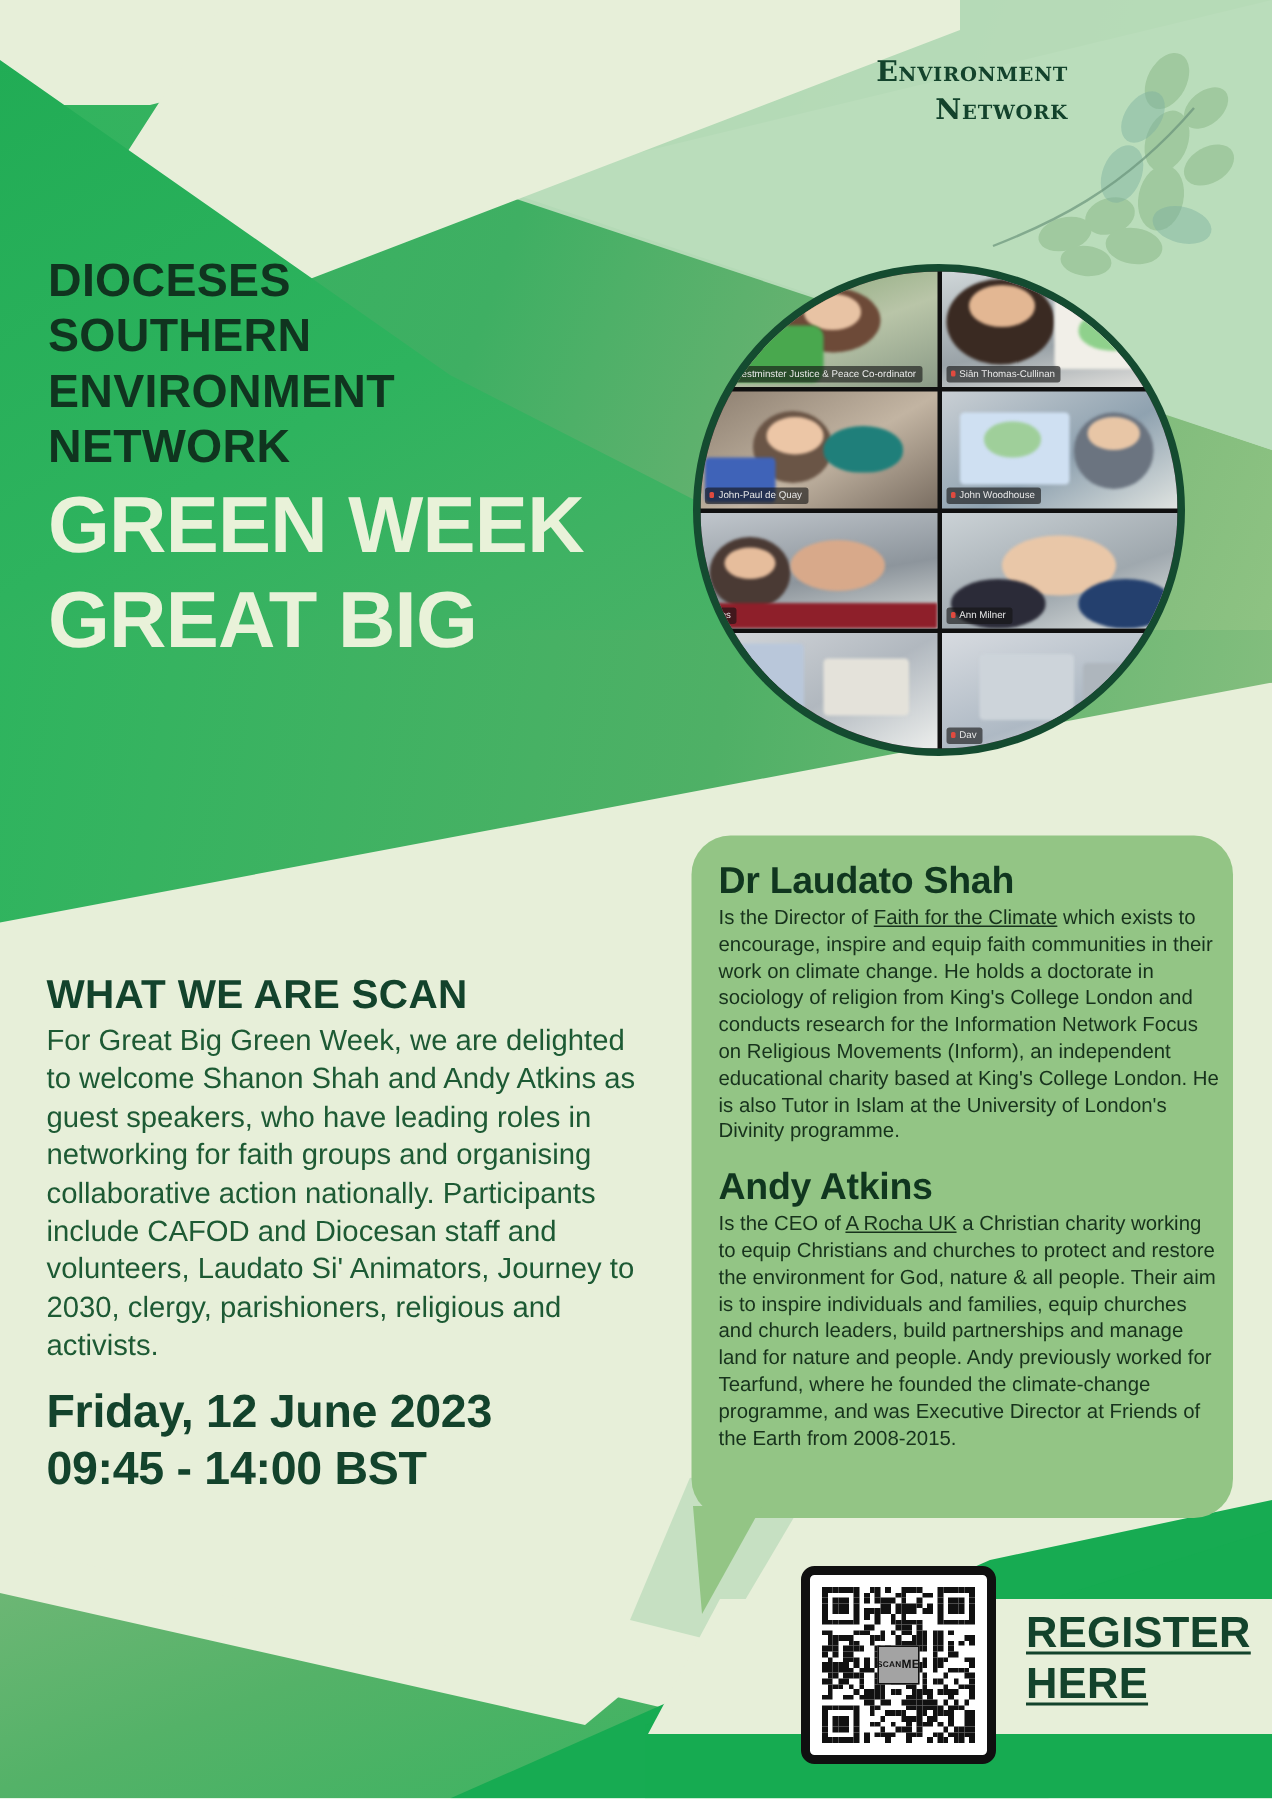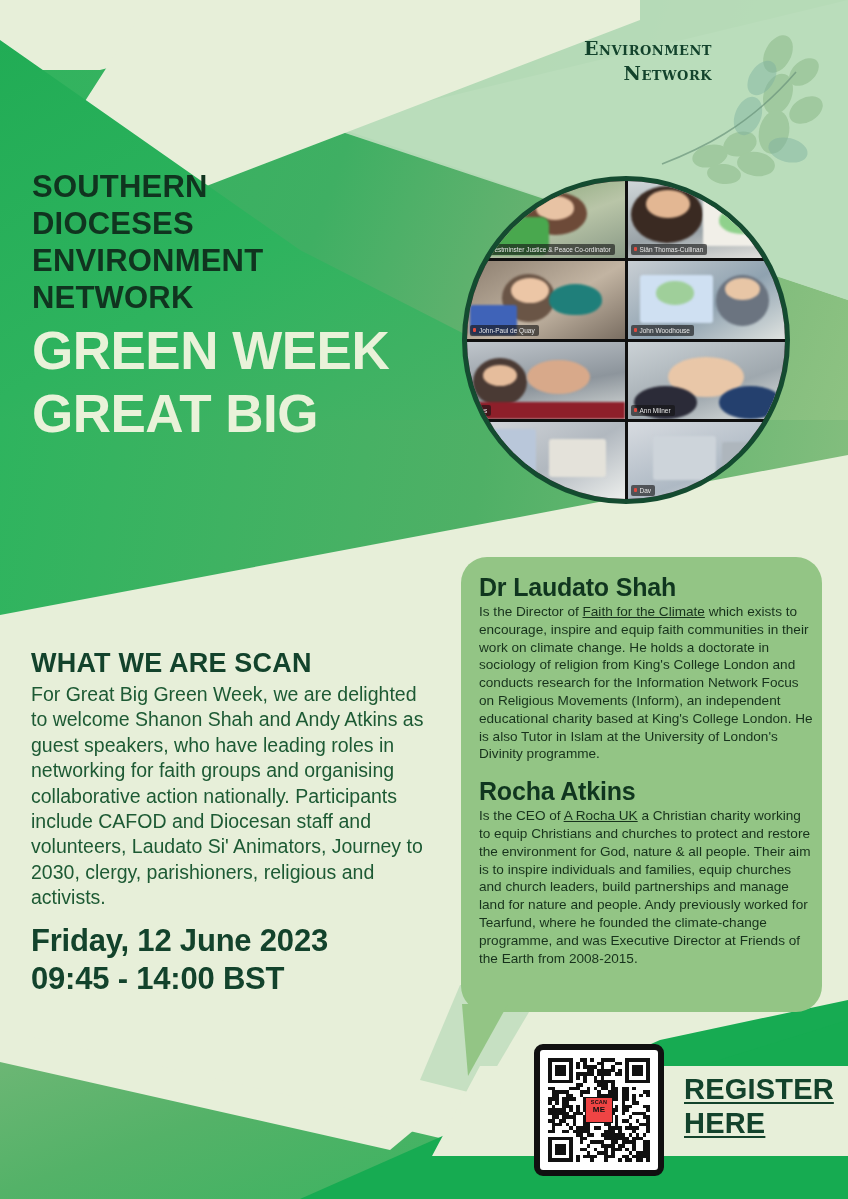--- a/index.html
+++ b/index.html
@@ -228,22 +228,22 @@
   
   .qr-box{
     position:absolute;left:534px;top:1044px;width:130px;height:132px;
     background:#ffffff;border:6px solid #101010;border-radius:9px;
     box-sizing:border-box;padding:8px;
   }
   .qr-canvas{position:relative;width:100%;height:100%;}
   .qr-px{position:absolute;background:#111;}
   .qr-scanme{
     position:absolute;left:50%;top:50%;transform:translate(-50%,-50%);
-    width:26px;height:24px;background:#ef4444;border:1.4px solid #111;
-    display:flex;flex-direction:column;align-items:center;
+    width:26px;height:24px;background:#a3a3a3;border:1.4px solid #111;
+    display:flex;flex-direction:row;align-items:center;justify-content:center;
     line-height:8px;
   }
   .qr-scanme span{font-size:5.5px;font-weight:700;color:#111;letter-spacing:.2px;}
   .qr-scanme span.big{font-size:8px;}
 
   .register{
     position:absolute;left:684px;top:1072px;width:170px;
     color:#13432c;font-weight:700;font-size:29px;line-height:34px;letter-spacing:.2px;
   }
   .register div{text-decoration:underline;text-underline-offset:3px;}
@@ -289,22 +289,22 @@
         <ellipse cx="120" cy="84" rx="13" ry="20" transform="rotate(22 120 84)"></ellipse>
         <ellipse cx="160" cy="118" rx="20" ry="12" transform="rotate(14 160 118)"></ellipse>
       </g>
       <path d="M34 132 C 70 118, 120 96, 168 40" stroke="#54806a" stroke-width="1.6" fill="none" opacity=".7"></path>
     </svg>
     <div class="logo-line">Environment</div>
     <div class="logo-line">Network</div>
   </div>
 
   <div class="headline">
+    <div class="kicker">DIOCESES</div>
     <div class="kicker">SOUTHERN</div>
-    <div class="kicker">DIOCESES</div>
     <div class="kicker">ENVIRONMENT</div>
     <div class="kicker">NETWORK</div>
     <div class="big">GREEN WEEK</div>
     <div class="big">GREAT BIG</div>
   </div>
 
   <div class="photo-circle">
     <div class="zgrid">
 
       <div class="ztile t1">
@@ -381,21 +381,21 @@
   <div class="bio-panel"></div>
   <div class="bio-tail"></div>
 
   <div class="bio-inner">
     <div>
       <div class="bio-name">Dr Laudato Shah</div>
       <div class="bio-text"><span>Is the Director of </span><span class="u">Faith for the Climate</span><span> which exists to encourage, inspire and equip faith communities in their work on climate change. He holds a doctorate in sociology of religion from King's College London and conducts research for the Information Network Focus on Religious Movements (Inform), an independent educational charity based at King's College London. He is also Tutor in Islam at the University of London's Divinity programme.</span></div>
     </div>
     <div class="bio-gap"></div>
     <div>
-      <div class="bio-name">Rocha Atkins</div>
+      <div class="bio-name">Andy Atkins</div>
       <div class="bio-text"><span>Is the CEO of </span><span class="u">A Rocha UK</span><span> a Christian charity working to equip Christians and churches to protect and restore the environment for God, nature &amp; all people. Their aim is to inspire individuals and families, equip churches and church leaders, build partnerships and manage land for nature and people. Andy previously worked for Tearfund, where he founded the climate-change programme, and was Executive Director at Friends of the Earth from 2008-2015.</span></div>
     </div>
   </div>
 
   <div class="qr-box">
     <div class="qr-canvas" id="qr-canvas">
 
     <div class="qr-px" style="left: 0%; top: 0%; width: 3.44828%; height: 3.44828%;"></div>
         <div class="qr-px" style="left: 3.44828%; top: 0%; width: 3.44828%; height: 3.44828%;"></div>
         <div class="qr-px" style="left: 6.89655%; top: 0%; width: 3.44828%; height: 3.44828%;"></div>

